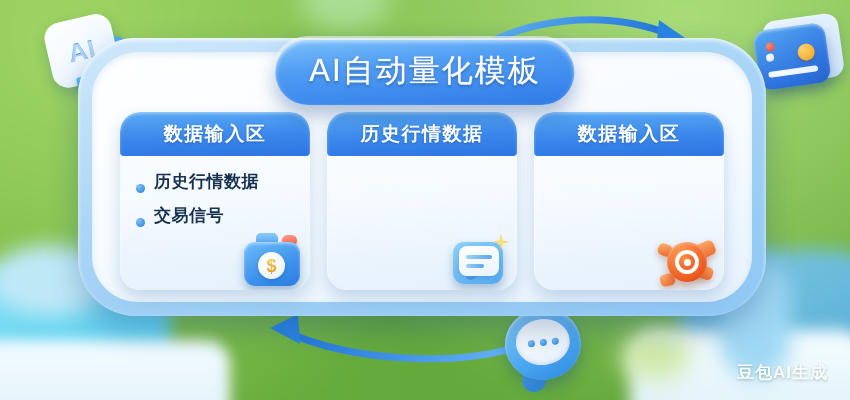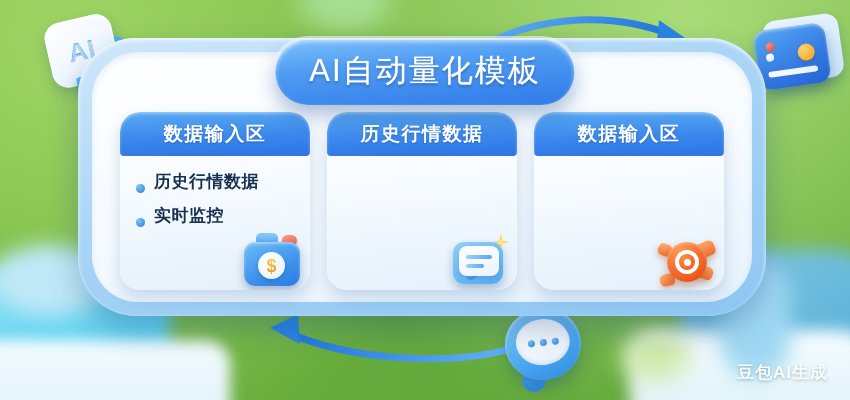--- a/index.html
+++ b/index.html
@@ -282,21 +282,21 @@
     <div class="card-head">
       <span>数据输入区</span>
     </div>
     <div class="card-body">
       <div class="bullet-row">
         <span class="dot"></span>
         <span>历史行情数据</span>
       </div>
       <div class="bullet-row">
         <span class="dot"></span>
-        <span>实时监控</span>
+        <span>交易信号</span>
       </div>
     </div>
     <div class="card-icon">
       <div class="mc-handle"></div>
       <div class="mc-knob"></div>
       <div class="mc-body"></div>
       <div class="mc-coin">
           <b>$</b>
         </div>
     </div>

